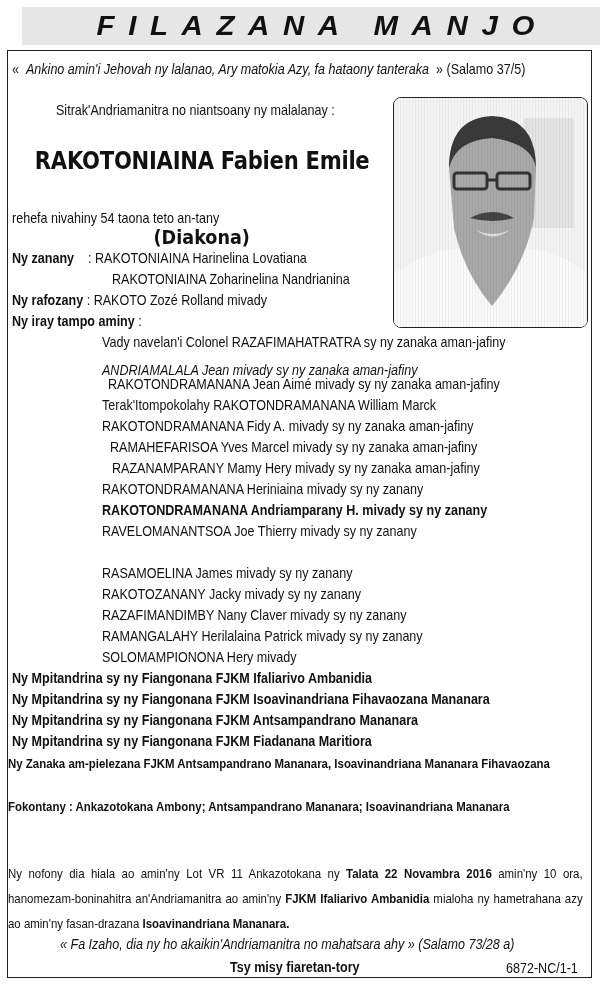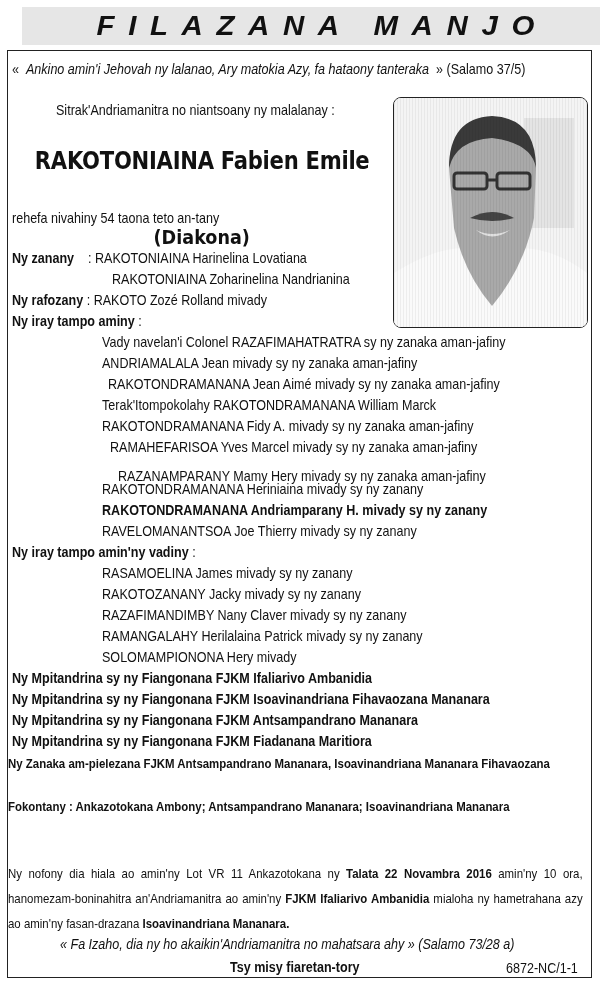--- a/index.html
+++ b/index.html
@@ -122,37 +122,31 @@
   </div>
   <div class="line" style="left:4px; top:260px;">
     <span class="cond">
       <span class="b">Ny iray tampo aminy</span>
       <span>:</span>
     </span>
   </div>
 
   <div>
     <div class="line" style="left:94px; top:281px;"><span class="cond">Vady navelan'i Colonel RAZAFIMAHATRATRA sy ny zanaka aman-jafiny</span></div>
-    <div class="line" style="left:94px; top:302px;"><span class="cond">ANDRIAMALALA Jean mivady sy ny zanaka aman-jafiny</span></div>
+    <div class="line" style="left:94px; top:309px;font-style:italic;"><span class="cond">ANDRIAMALALA Jean mivady sy ny zanaka aman-jafiny</span></div>
     <div class="line" style="left:100px; top:323px;"><span class="cond">RAKOTONDRAMANANA Jean Aimé mivady sy ny zanaka aman-jafiny</span></div>
     <div class="line" style="left:94px; top:344px;"><span class="cond">Terak'Itompokolahy RAKOTONDRAMANANA William Marck</span></div>
     <div class="line" style="left:94px; top:365px;"><span class="cond">RAKOTONDRAMANANA Fidy A. mivady sy ny zanaka aman-jafiny</span></div>
     <div class="line" style="left:94px; top:386px;margin-left:8px;"><span class="cond">RAMAHEFARISOA Yves Marcel mivady sy ny zanaka aman-jafiny</span></div>
-    <div class="line" style="left:110px; top:407px;margin-top:8px;"><span class="cond">RAZANAMPARANY Mamy Hery mivady sy ny zanaka aman-jafiny</span></div>
+    <div class="line" style="left:104px; top:407px;"><span class="cond">RAZANAMPARANY Mamy Hery mivady sy ny zanaka aman-jafiny</span></div>
     <div class="line" style="left:94px; top:428px;"><span class="cond">RAKOTONDRAMANANA Heriniaina mivady sy ny zanany</span></div>
     <div class="line" style="left:94px; top:449px;font-weight:bold;"><span class="cond">RAKOTONDRAMANANA Andriamparany H. mivady sy ny zanany</span></div>
     <div class="line" style="left:94px; top:470px;"><span class="cond">RAVELOMANANTSOA Joe Thierry mivady sy ny zanany</span></div>
   </div>
 
-  <div class="line" style="left:4px; top:491px;">
-    <span class="cond">
-      <span class="b">Ny iray tampo amin'ny vadiny</span>
-      <span>:</span>
-    </span>
-  </div>
   <div>
     <div class="line" style="left:94px; top:512px;"><span class="cond">RASAMOELINA James mivady sy ny zanany</span></div>
     <div class="line" style="left:94px; top:533px;"><span class="cond">RAKOTOZANANY Jacky mivady sy ny zanany</span></div>
     <div class="line" style="left:94px; top:554px;"><span class="cond">RAZAFIMANDIMBY Nany Claver mivady sy ny zanany</span></div>
     <div class="line" style="left:94px; top:575px;"><span class="cond">RAMANGALAHY Herilalaina Patrick mivady sy ny zanany</span></div>
     <div class="line" style="left:94px; top:596px;"><span class="cond">SOLOMAMPIONONA Hery mivady</span></div>
   </div>
 
   <div>
     <div class="line b" style="left:4px; top:617px;"><span class="cond">Ny Mpitandrina sy ny Fiangonana FJKM Ifaliarivo Ambanidia</span></div>

